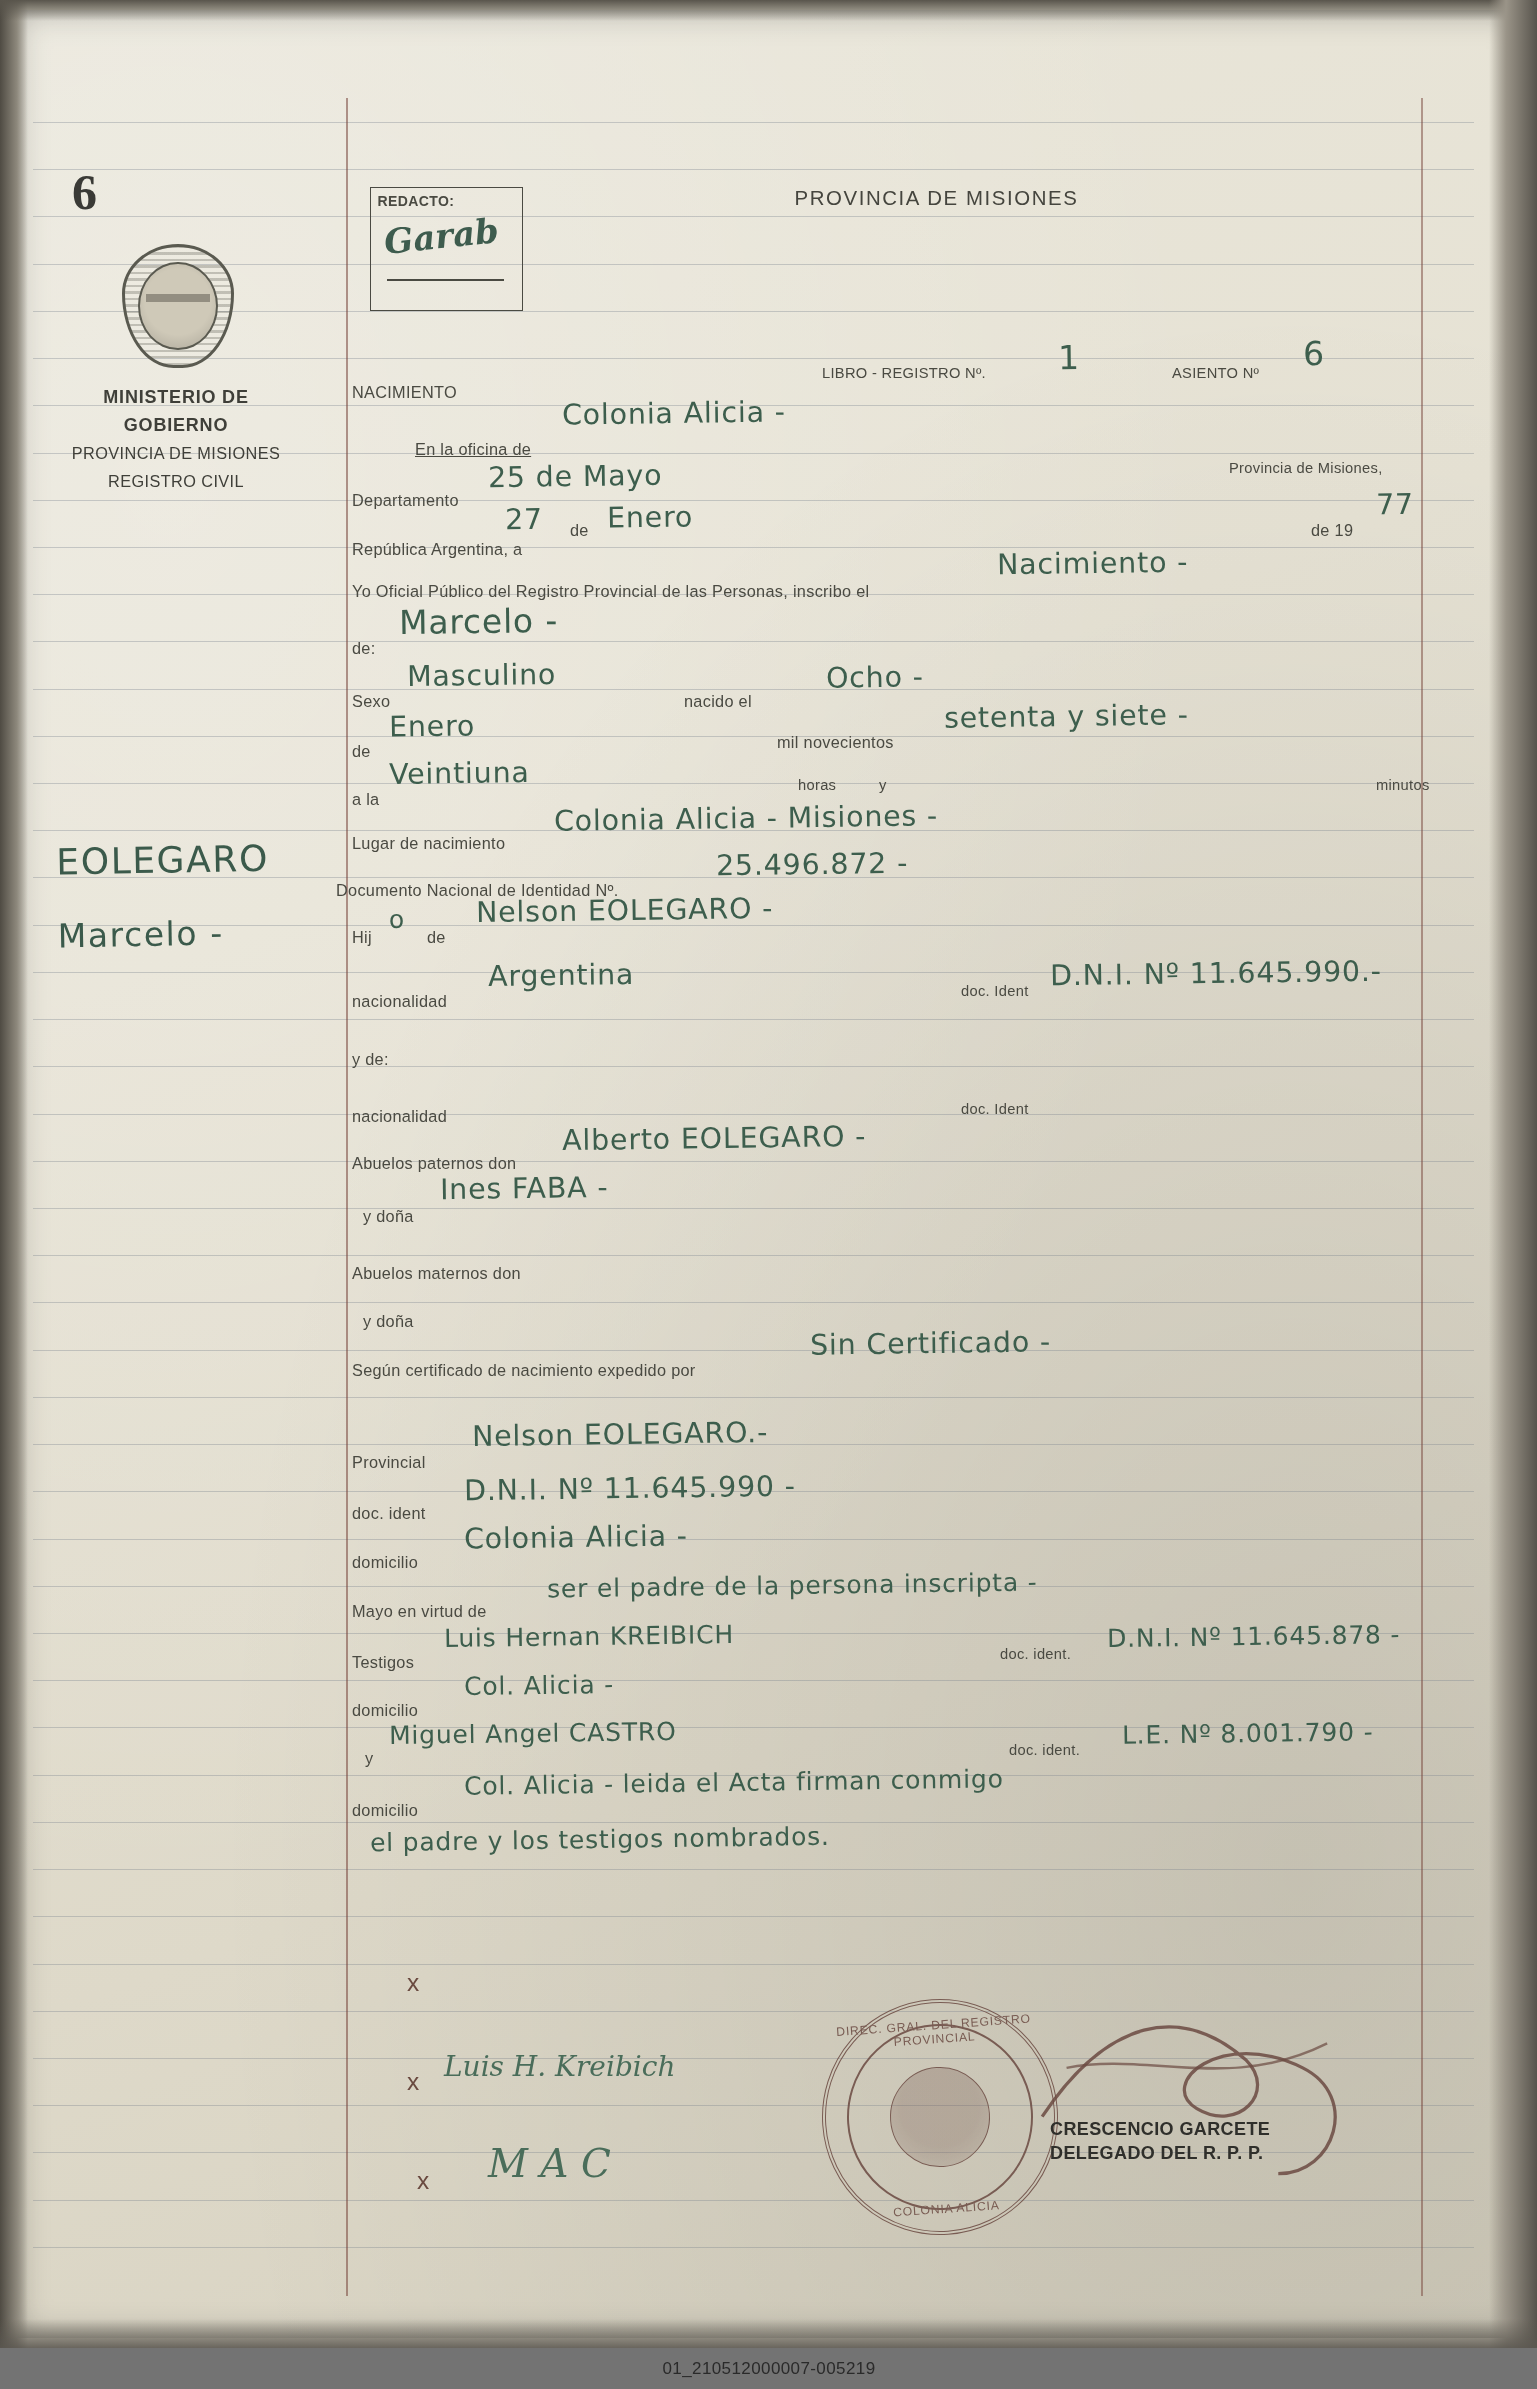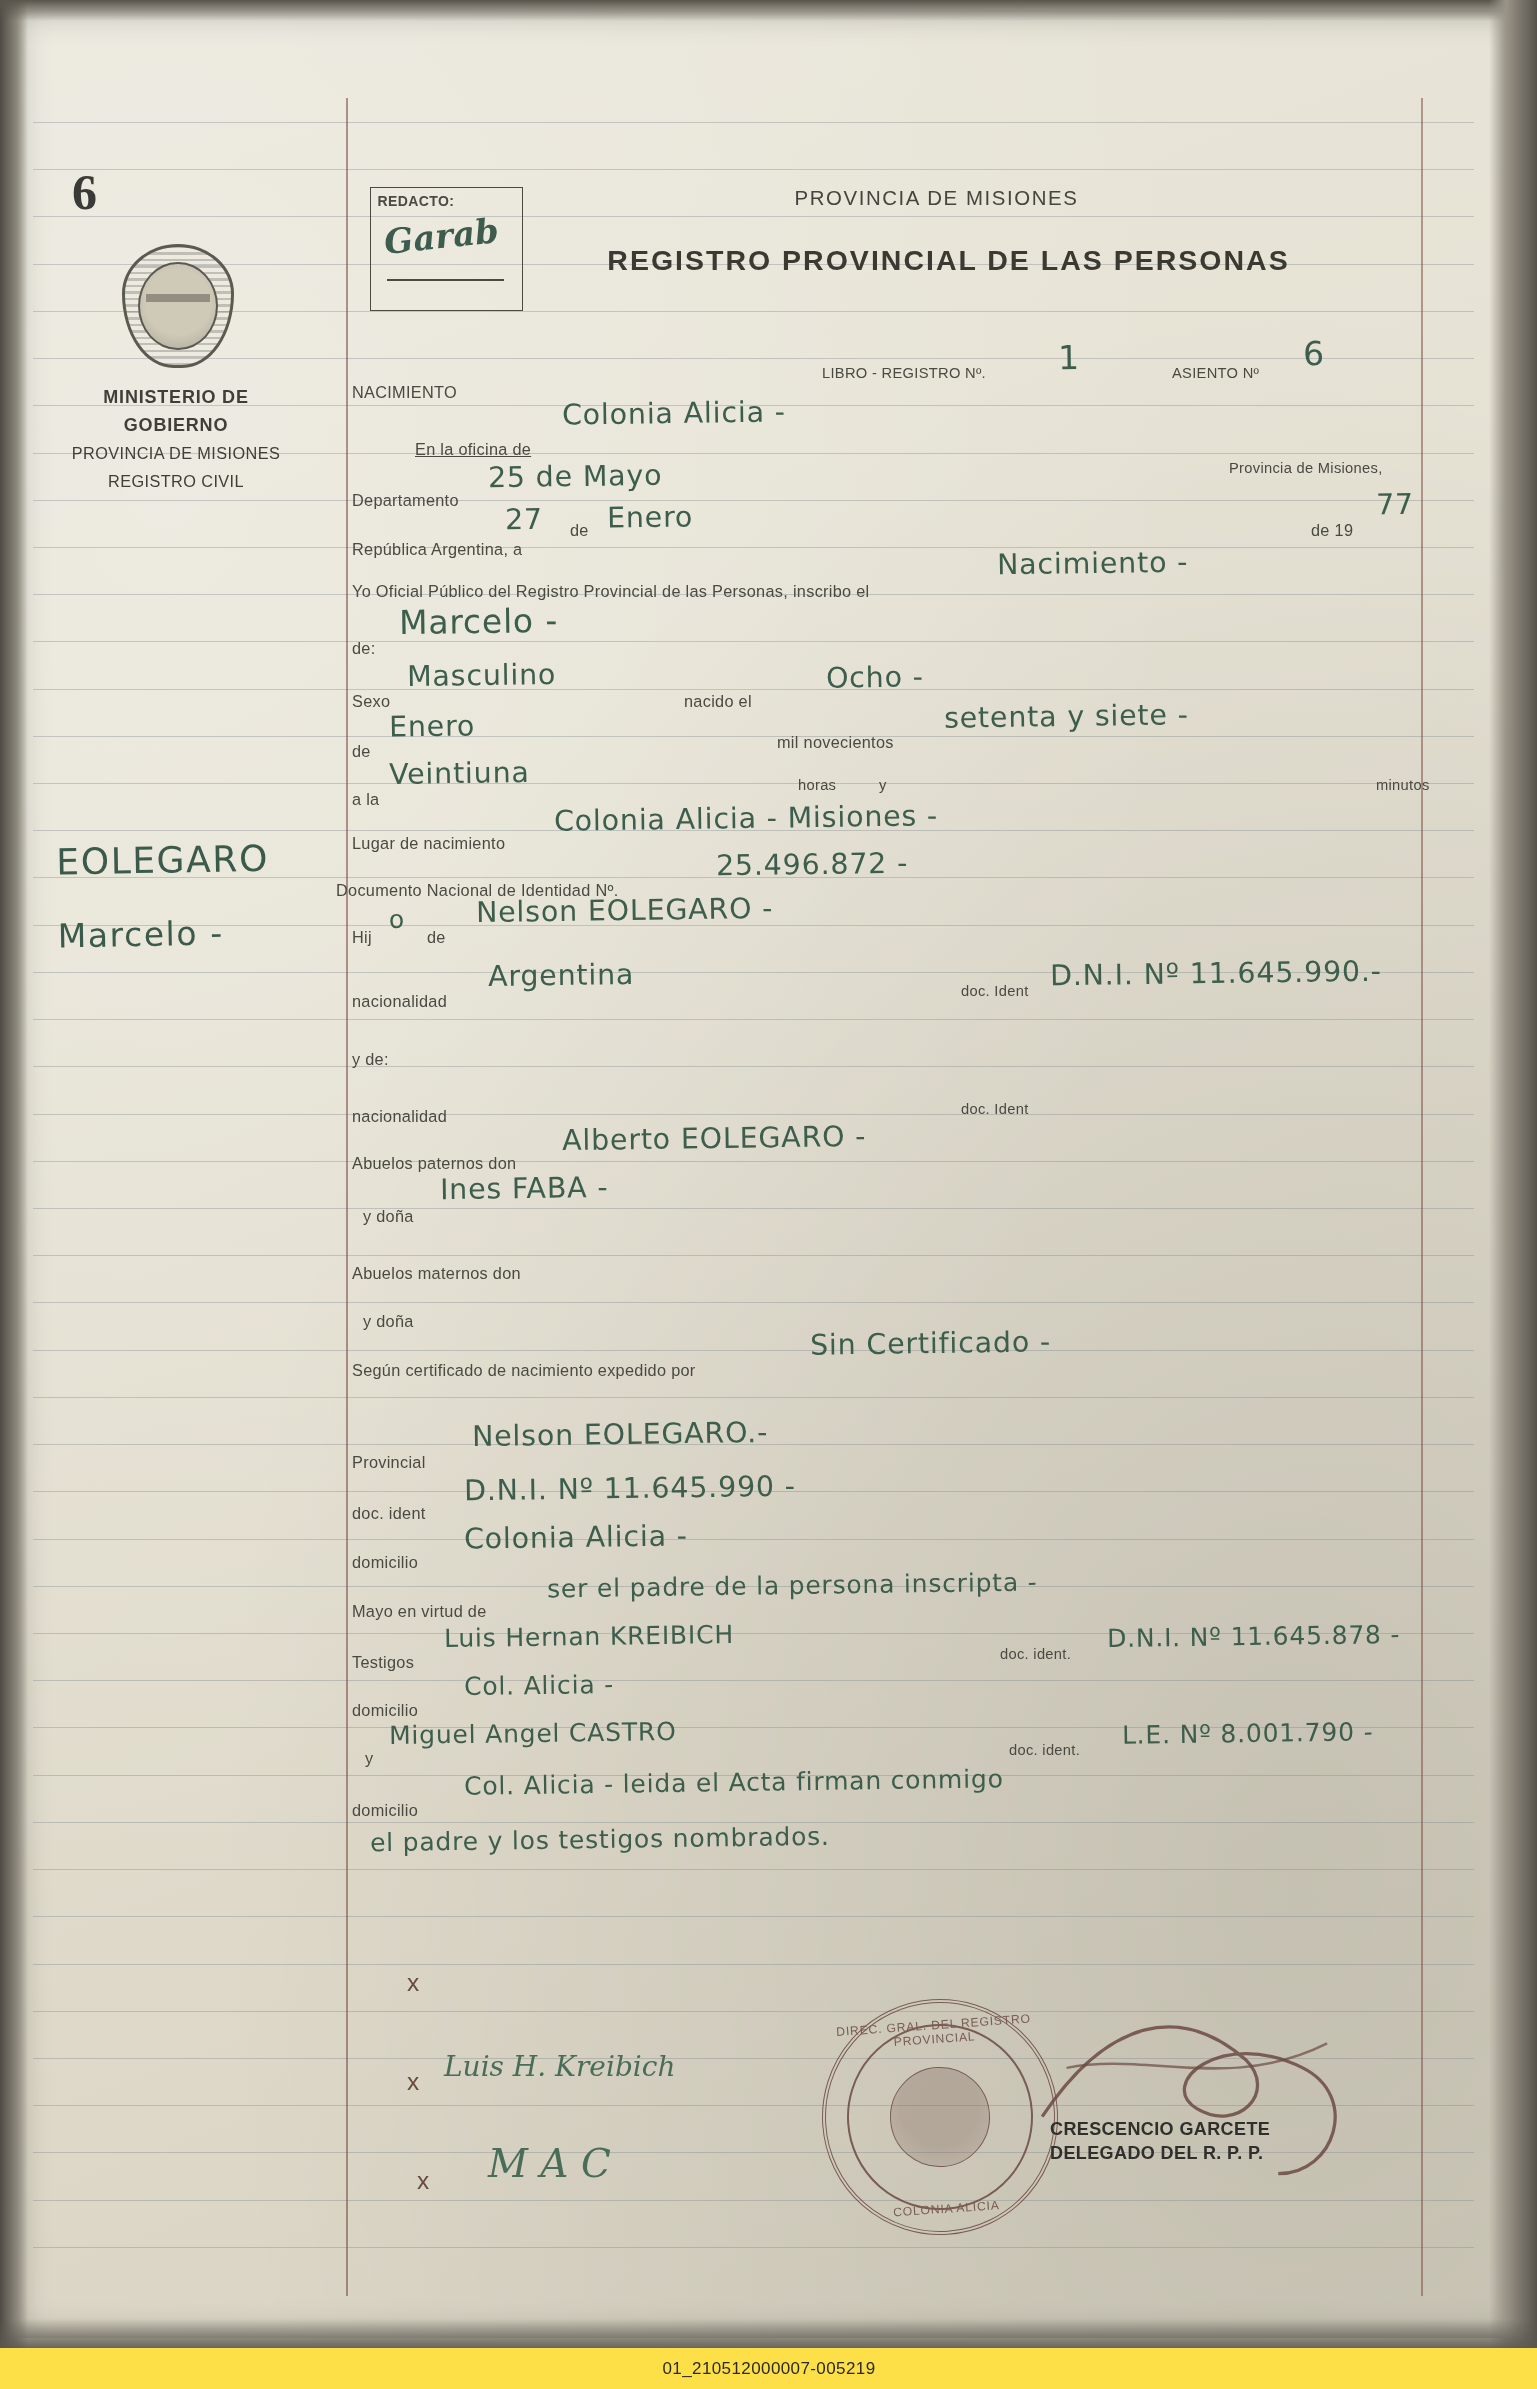--- a/index.html
+++ b/index.html
@@ -27,21 +27,21 @@
   }
   
   .edge-l{position:absolute;left:0;top:0;width:28px;height:2389px;background:linear-gradient(90deg,#4f4b43,#8d887c 60%,rgba(0,0,0,0));}
   .edge-t{position:absolute;left:0;top:0;width:1538px;height:21px;background:linear-gradient(180deg,#59554c,rgba(0,0,0,0));}
   .edge-r{position:absolute;right:0;top:0;width:49px;height:2389px;background:linear-gradient(270deg,#55514a,#9a9488 65%,rgba(0,0,0,0));}
   .edge-b{position:absolute;left:0;bottom:37px;width:1538px;height:33px;background:linear-gradient(0deg,#5b5750,rgba(0,0,0,0));}
 
   
   .caption-bar{
     position:absolute;left:0;bottom:0;width:1538px;height:41px;
-    background:#fde047;color:#2a2a2a;
+    background:#737373;color:#2a2a2a;
     font-size:17px;letter-spacing:0.4px;
     display:flex;align-items:center;justify-content:center;
     font-family:"Liberation Sans",sans-serif;
   }
 
   
   .rules{position:absolute;left:33px;top:122px;width:1441px;height:2157px;pointer-events:none;}
   .rule{position:absolute;left:0;width:100%;height:0.8px;background:rgba(120,130,140,.35);}
 
   
@@ -238,21 +238,20 @@
     <span class="second">Marcelo -</span>
   </div>
 
   <div class="redacto">
     <div class="lbl">REDACTO:</div>
     <div class="sig">Garab</div>
     <div class="sigline"></div>
   </div>
 
   <div class="prov-head">PROVINCIA DE MISIONES</div>
-  <div class="reg-head">REGISTRO  PROVINCIAL  DE  LAS  PERSONAS</div>
 
   <div class="p" style="left:352px;top:383px;">NACIMIENTO</div>
   <div class="p sm" style="left:822px;top:365px;">LIBRO - REGISTRO Nº.</div>
   <div class="h lg" style="left:1058px;top:338px;">1</div>
   <div class="p sm" style="left:1172px;top:365px;">ASIENTO Nº</div>
   <div class="h lg" style="left:1303px;top:334px;">6</div>
 
   <div class="p" style="left:415px;top:440px;text-decoration:underline;">En la oficina de</div>
   <div class="h" style="left:562px;top:397px;">Colonia Alicia -</div>
 

